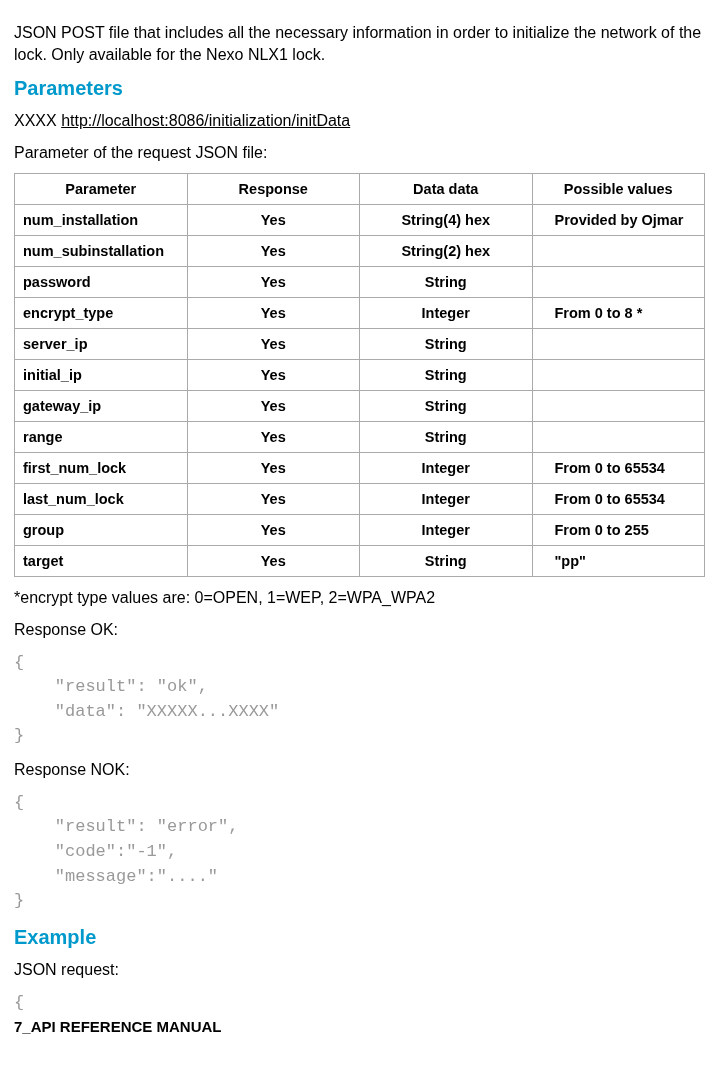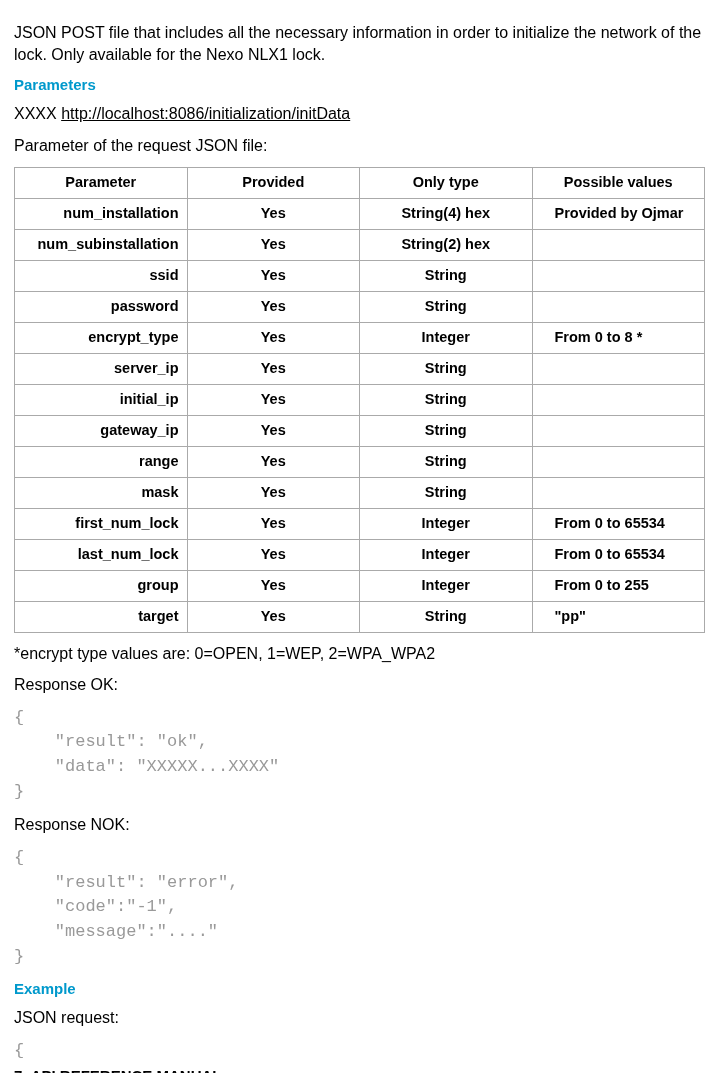--- a/index.html
+++ b/index.html
@@ -8,21 +8,21 @@
     color: #000;
     margin: 0;
     padding: 14px 14px 12px 14px;
     width: 719px;
     box-sizing: border-box;
     line-height: 1.35;
   }
   .heading-blue {
     color: #0099cc;
     font-weight: bold;
-    font-size: 15px;
+    font-size: 20px;
     margin: 10px 0 8px 0;
   }
   p { margin: 8px 0 10px 0; }
   .url { text-decoration: underline; }
   table {
     border-collapse: collapse;
     width: 100%;
     margin: 6px 0 10px 0;
     table-layout: fixed;
     border-radius: 16px;
@@ -30,21 +30,21 @@
   th, td {
     border: 1px solid #aaa;
     padding: 4px 8px;
     font-size: 14.5px;
     height: 22px;
   }
   th {
     font-weight: bold;
     text-align: center;
   }
-  td.param { font-weight: bold; text-align: right; }
+  td.param { font-weight: bold; text-align: left; }
   td.center { text-align: center; font-weight: bold;}
   td.pv { font-weight: bold; text-align: left; padding-left:22px;}
   pre {
     font-family: "Courier New", Courier, monospace;
     color: #999;
     margin: 6px 0 10px 0;
     font-size: 17px;
     line-height: 1.45;
     white-space: pre;
   }
@@ -64,42 +64,36 @@
 <p>
   <span>XXXX </span><span class="url">http://localhost:8086/initialization/initData</span>
 </p>
 
 <p>Parameter of the request JSON file:</p>
 
 <table>
   <thead>
     <tr>
       <th>Parameter</th>
-      <th>Provided</th>
-      <th>Only type</th>
+      <th>Response</th>
+      <th>Data data</th>
       <th>Possible values</th>
     </tr>
   </thead>
   <tbody id="tbody">
       <tr>
         <td class="param">num_installation</td>
         <td class="center">Yes</td>
         <td class="center">String(4) hex</td>
         <td class="pv">Provided by Ojmar</td>
       </tr>
       <tr>
         <td class="param">num_subinstallation</td>
         <td class="center">Yes</td>
         <td class="center">String(2) hex</td>
-        <td class="pv"></td>
-      </tr>
-      <tr>
-        <td class="param"> ssid</td>
-        <td class="center">Yes</td>
-        <td class="center">String</td>
         <td class="pv"></td>
       </tr>
       <tr>
         <td class="param">password</td>
         <td class="center">Yes</td>
         <td class="center">String</td>
         <td class="pv"></td>
       </tr>
       <tr>
         <td class="param">encrypt_type</td>
@@ -120,26 +114,20 @@
         <td class="pv"></td>
       </tr>
       <tr>
         <td class="param">gateway_ip</td>
         <td class="center">Yes</td>
         <td class="center">String</td>
         <td class="pv"></td>
       </tr>
       <tr>
         <td class="param">range</td>
-        <td class="center">Yes</td>
-        <td class="center">String</td>
-        <td class="pv"></td>
-      </tr>
-      <tr>
-        <td class="param">mask</td>
         <td class="center">Yes</td>
         <td class="center">String</td>
         <td class="pv"></td>
       </tr>
       <tr>
         <td class="param">first_num_lock</td>
         <td class="center">Yes</td>
         <td class="center">Integer</td>
         <td class="pv">From 0 to 65534</td>
       </tr>

